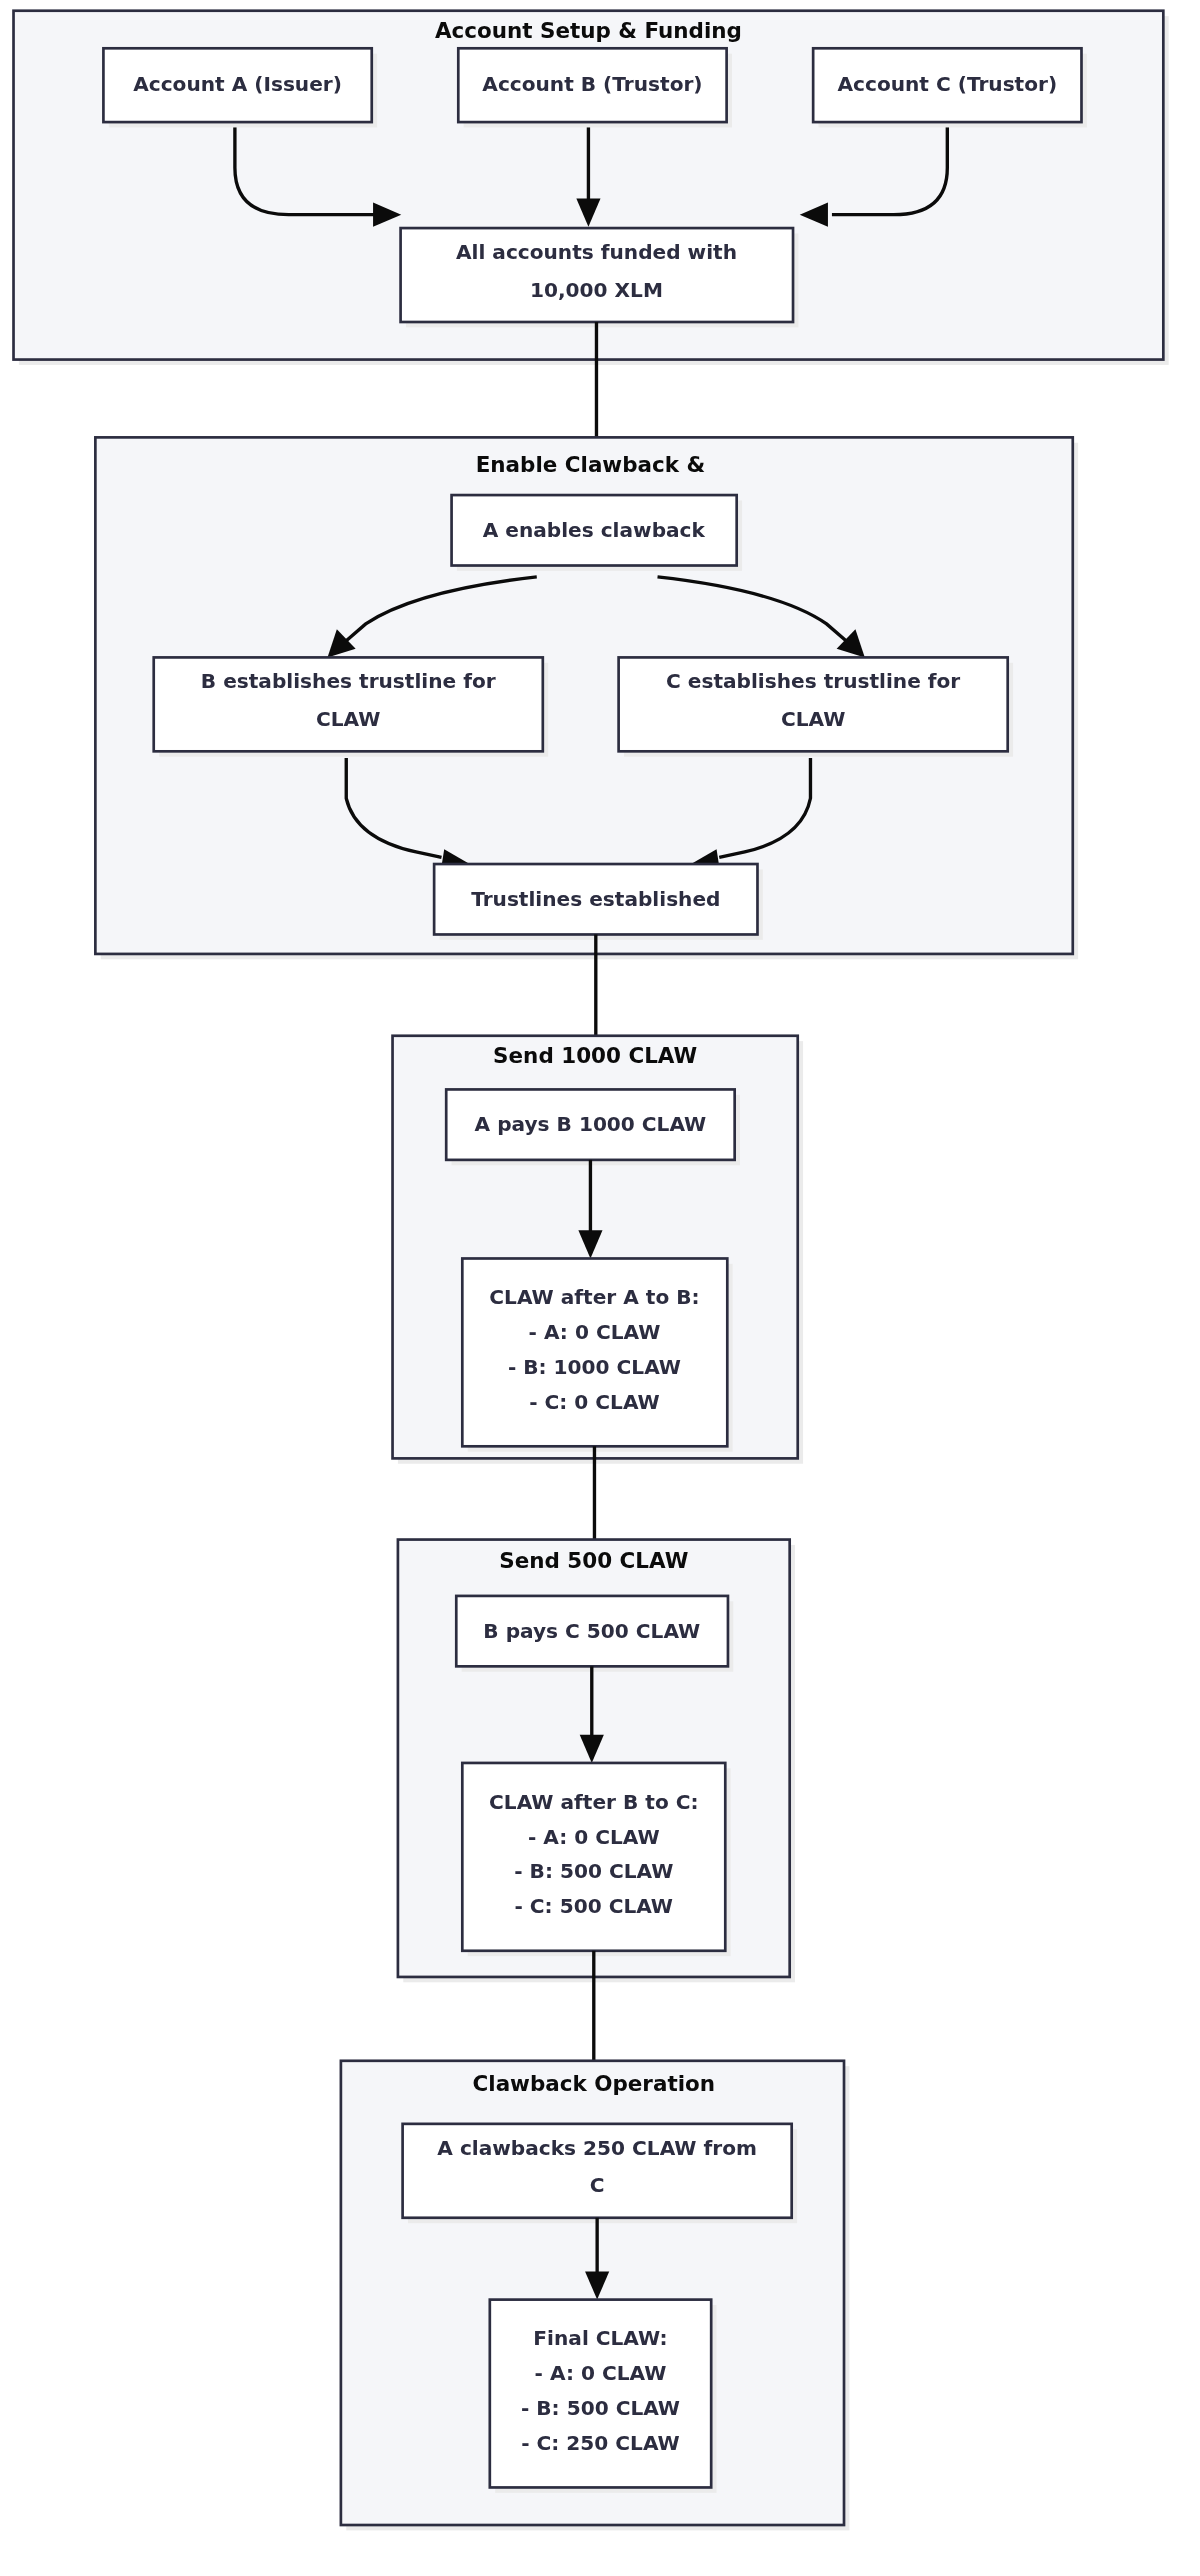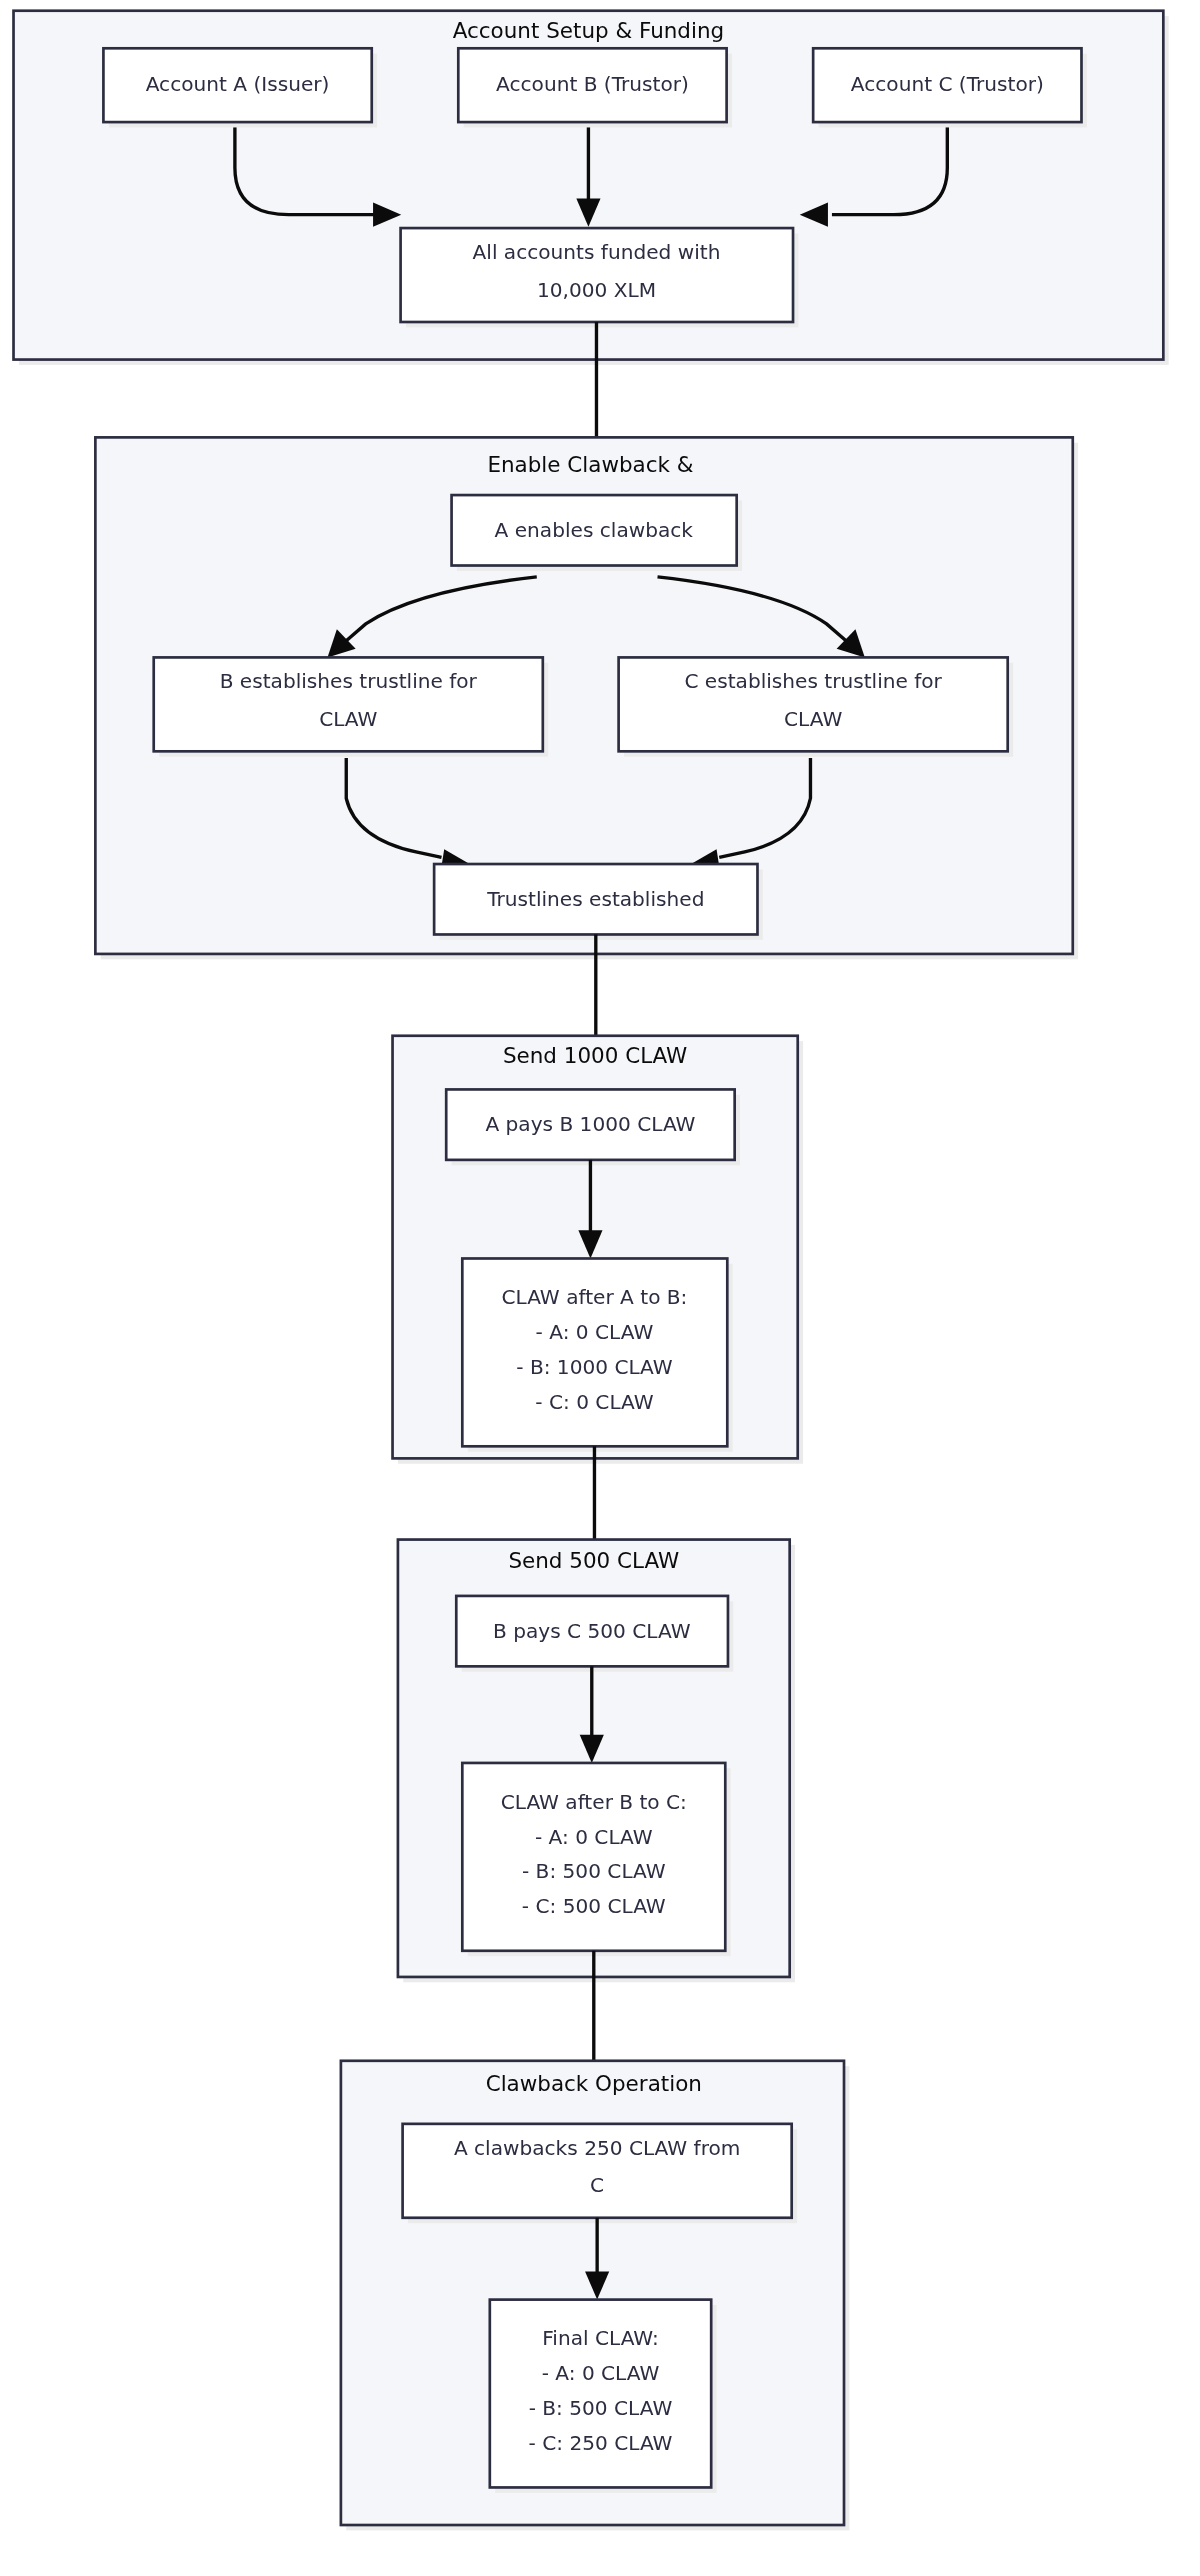--- a/index.html
+++ b/index.html
@@ -10,20 +10,21 @@
   body {
     width: 1201px;
     height: 2576px;
     font-family: "DejaVu Sans", sans-serif;
     overflow: hidden;
   }
   #diagram {
     position: relative;
     width: 1201px;
     height: 1860px;
+    font-weight: bold;
   }
   svg.flow {
     display: block;
     width: 1201px;
     height: 2576px;
   }
   .cluster-rect {
     fill: #f5f6f9;
     stroke: #2c2d40;
     stroke-width: 4px;

